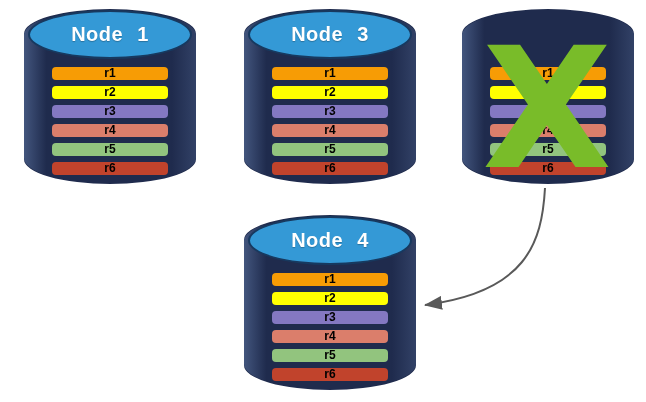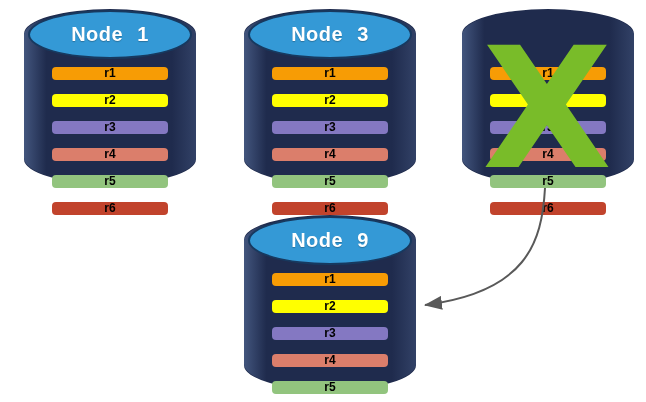--- a/index.html
+++ b/index.html
@@ -45,21 +45,21 @@
     font-size: 20px;
     font-weight: bold;
     word-spacing: 8px;
     letter-spacing: 0.5px;
     text-shadow: 0 1px 1px rgba(0,0,0,0.25);
     white-space: pre;
   }
 
   .rows {
     position: absolute; left: 30px; right: 30px; top: 60px;
-    display: flex; flex-direction: column; gap: 14px;
+    display: flex; flex-direction: column; gap: 6px;
     z-index: 2;
   }
   .row {
     height: 13px;
     border-radius: 4px;
     display: flex; align-items: center; justify-content: center;
     font-size: 12px; font-weight: bold; line-height: 13px;
   }
 
   
@@ -162,21 +162,21 @@
         </div>
       <div class="row" style="background: rgb(193, 67, 44);">
           <span>r6</span>
         </div>
     </div>
   </div>
 
   <div class="node node4">
     <div class="cyl-body" style="background: rgb(31, 43, 77);"></div>
     <div class="cyl-top" style="background: rgb(52, 153, 214);">
-      <span class="node-title" style="color: rgb(255, 255, 255);">Node 9</span>
+      <span class="node-title" style="color: rgb(255, 255, 255);">Node 4</span>
     </div>
     <div class="rows">
       <div class="row" style="background: rgb(247, 156, 5);">
           <span>r1</span>
         </div>
       <div class="row" style="background: rgb(255, 255, 0);">
           <span>r2</span>
         </div>
       <div class="row" style="background: rgb(132, 120, 194);">
           <span>r3</span>

